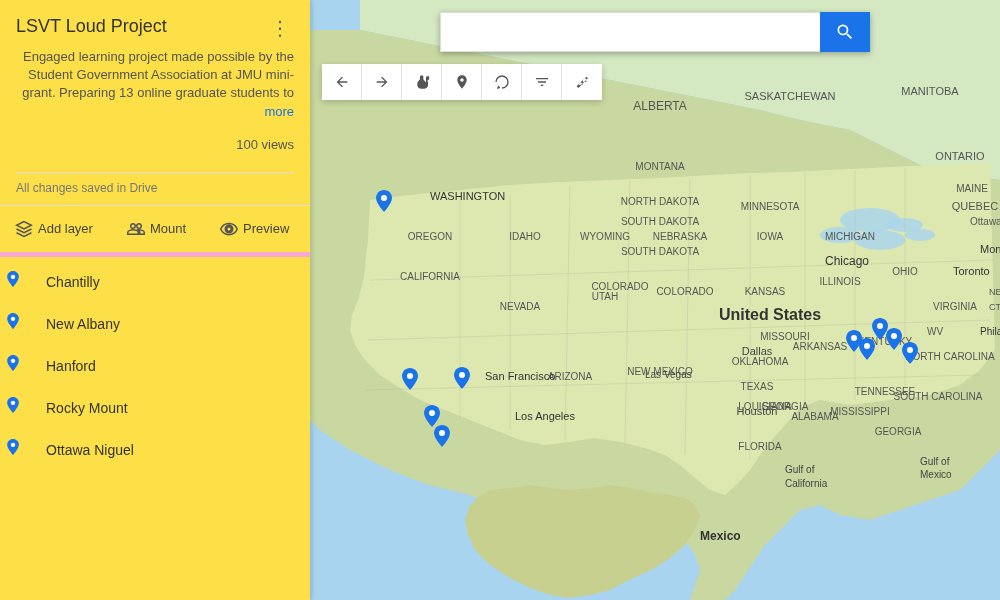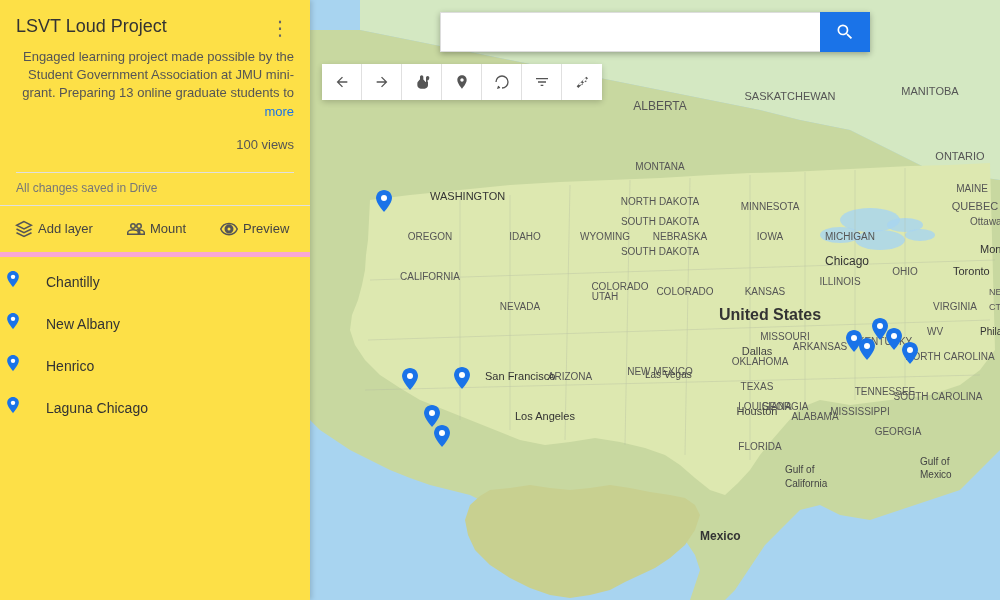--- a/index.html
+++ b/index.html
@@ -257,30 +257,39 @@
       </span>
       <span class="location-name">New Albany</span>
     </div>
       <div class="location-item">
       <span class="location-pin">
         <svg width="18" height="22" viewBox="0 0 24 30" fill="#1a73e8">
           <path d="M12 0C7.59 0 4 3.59 4 8c0 5.25 8 14 8 14s8-8.75 8-14c0-4.41-3.59-8-8-8z"></path>
           <circle cx="12" cy="8" r="3" fill="white"></circle>
         </svg>
       </span>
-      <span class="location-name">Henrico</span>
+      <span class="location-name">Hanford</span>
     </div>
       <div class="location-item">
       <span class="location-pin">
         <svg width="18" height="22" viewBox="0 0 24 30" fill="#1a73e8">
           <path d="M12 0C7.59 0 4 3.59 4 8c0 5.25 8 14 8 14s8-8.75 8-14c0-4.41-3.59-8-8-8z"></path>
           <circle cx="12" cy="8" r="3" fill="white"></circle>
         </svg>
       </span>
-      <span class="location-name">Laguna Chicago</span>
+      <span class="location-name">Rocky Mount</span>
+    </div>
+      <div class="location-item">
+      <span class="location-pin">
+        <svg width="18" height="22" viewBox="0 0 24 30" fill="#1a73e8">
+          <path d="M12 0C7.59 0 4 3.59 4 8c0 5.25 8 14 8 14s8-8.75 8-14c0-4.41-3.59-8-8-8z"></path>
+          <circle cx="12" cy="8" r="3" fill="white"></circle>
+        </svg>
+      </span>
+      <span class="location-name">Ottawa Niguel</span>
     </div>
     </div>
 </div>
 
 <div id="map-area">
   
   <div class="map-search-bar">
     <input type="text" class="map-search-input" placeholder="" style="">
     <button class="map-search-btn">
       <svg width="20" height="20" viewBox="0 0 24 24" fill="white">

